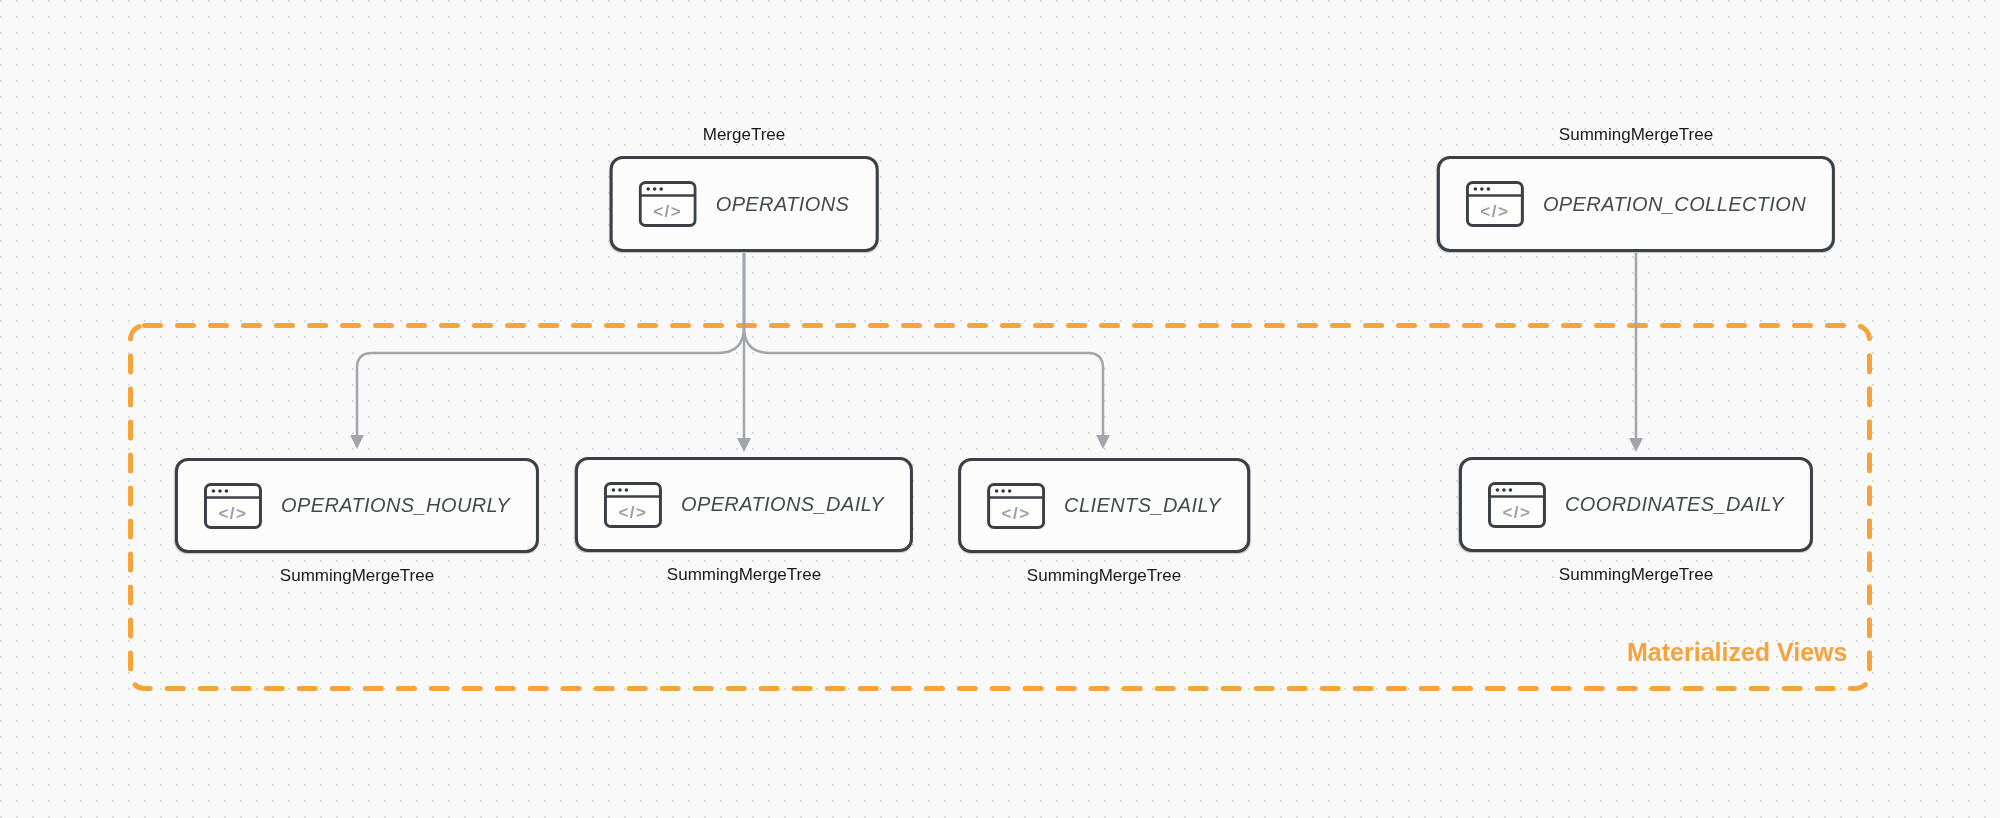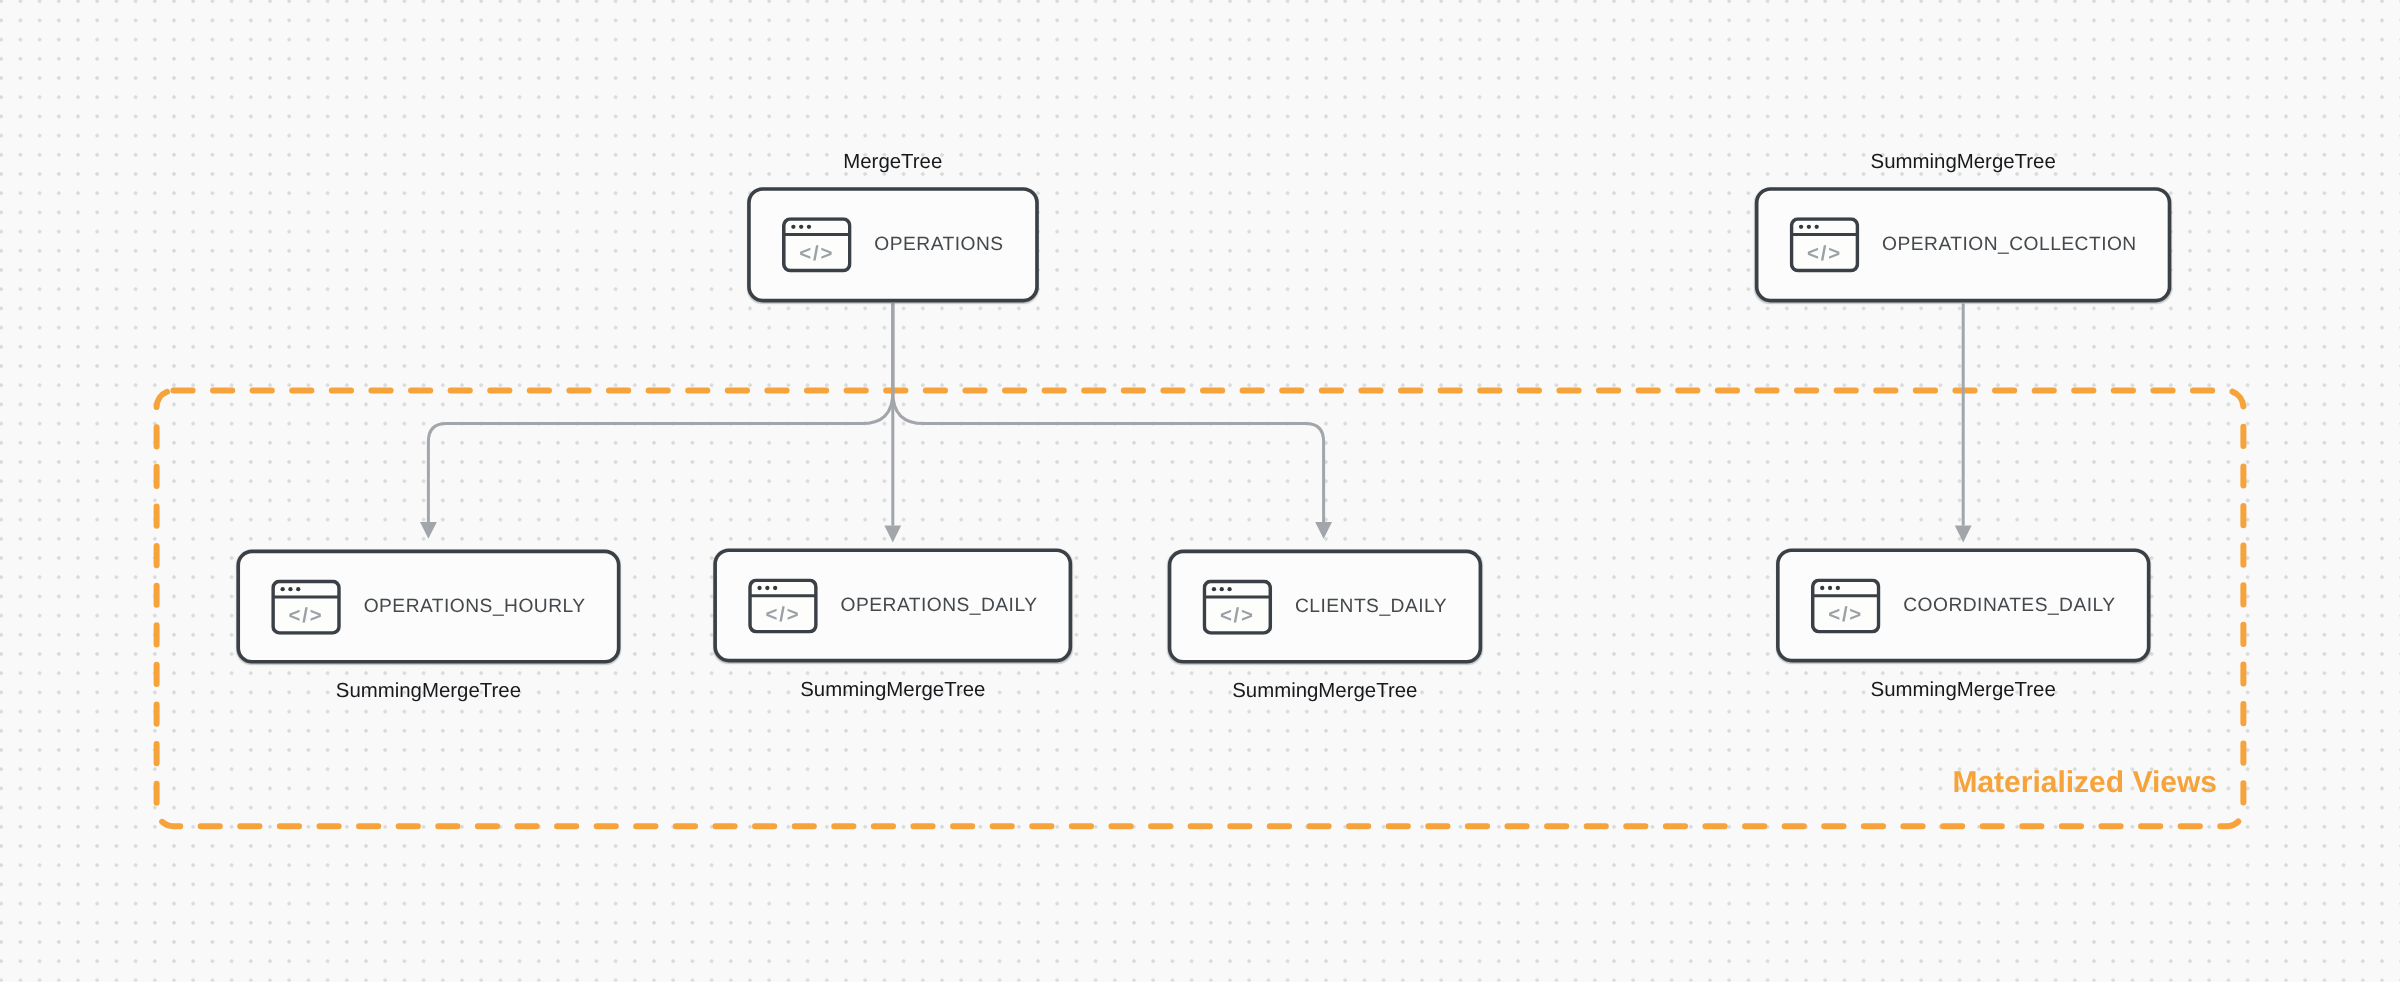--- a/index.html
+++ b/index.html
@@ -51,21 +51,22 @@
     height: 96px;
     padding: 0 26px;
     box-sizing: border-box;
     background: #fbfcfb;
     border: 3px solid #3a4045;
     border-radius: 13px;
     box-shadow: 0 1px 1px rgba(40,44,48,0.25);
   }
   .node.bottomrow .box { height: 95px; }
   .title {
-    font-size: 16px;
+    font-style: italic;
+    font-size: 20px;
     letter-spacing: 0.4px;
     color: #45494d;
     white-space: nowrap;
   }
   .icon { display: inline-flex; }
 
   #region-label {
     position: absolute;
     left: 1627px; top: 638px;
     font-size: 25px;

